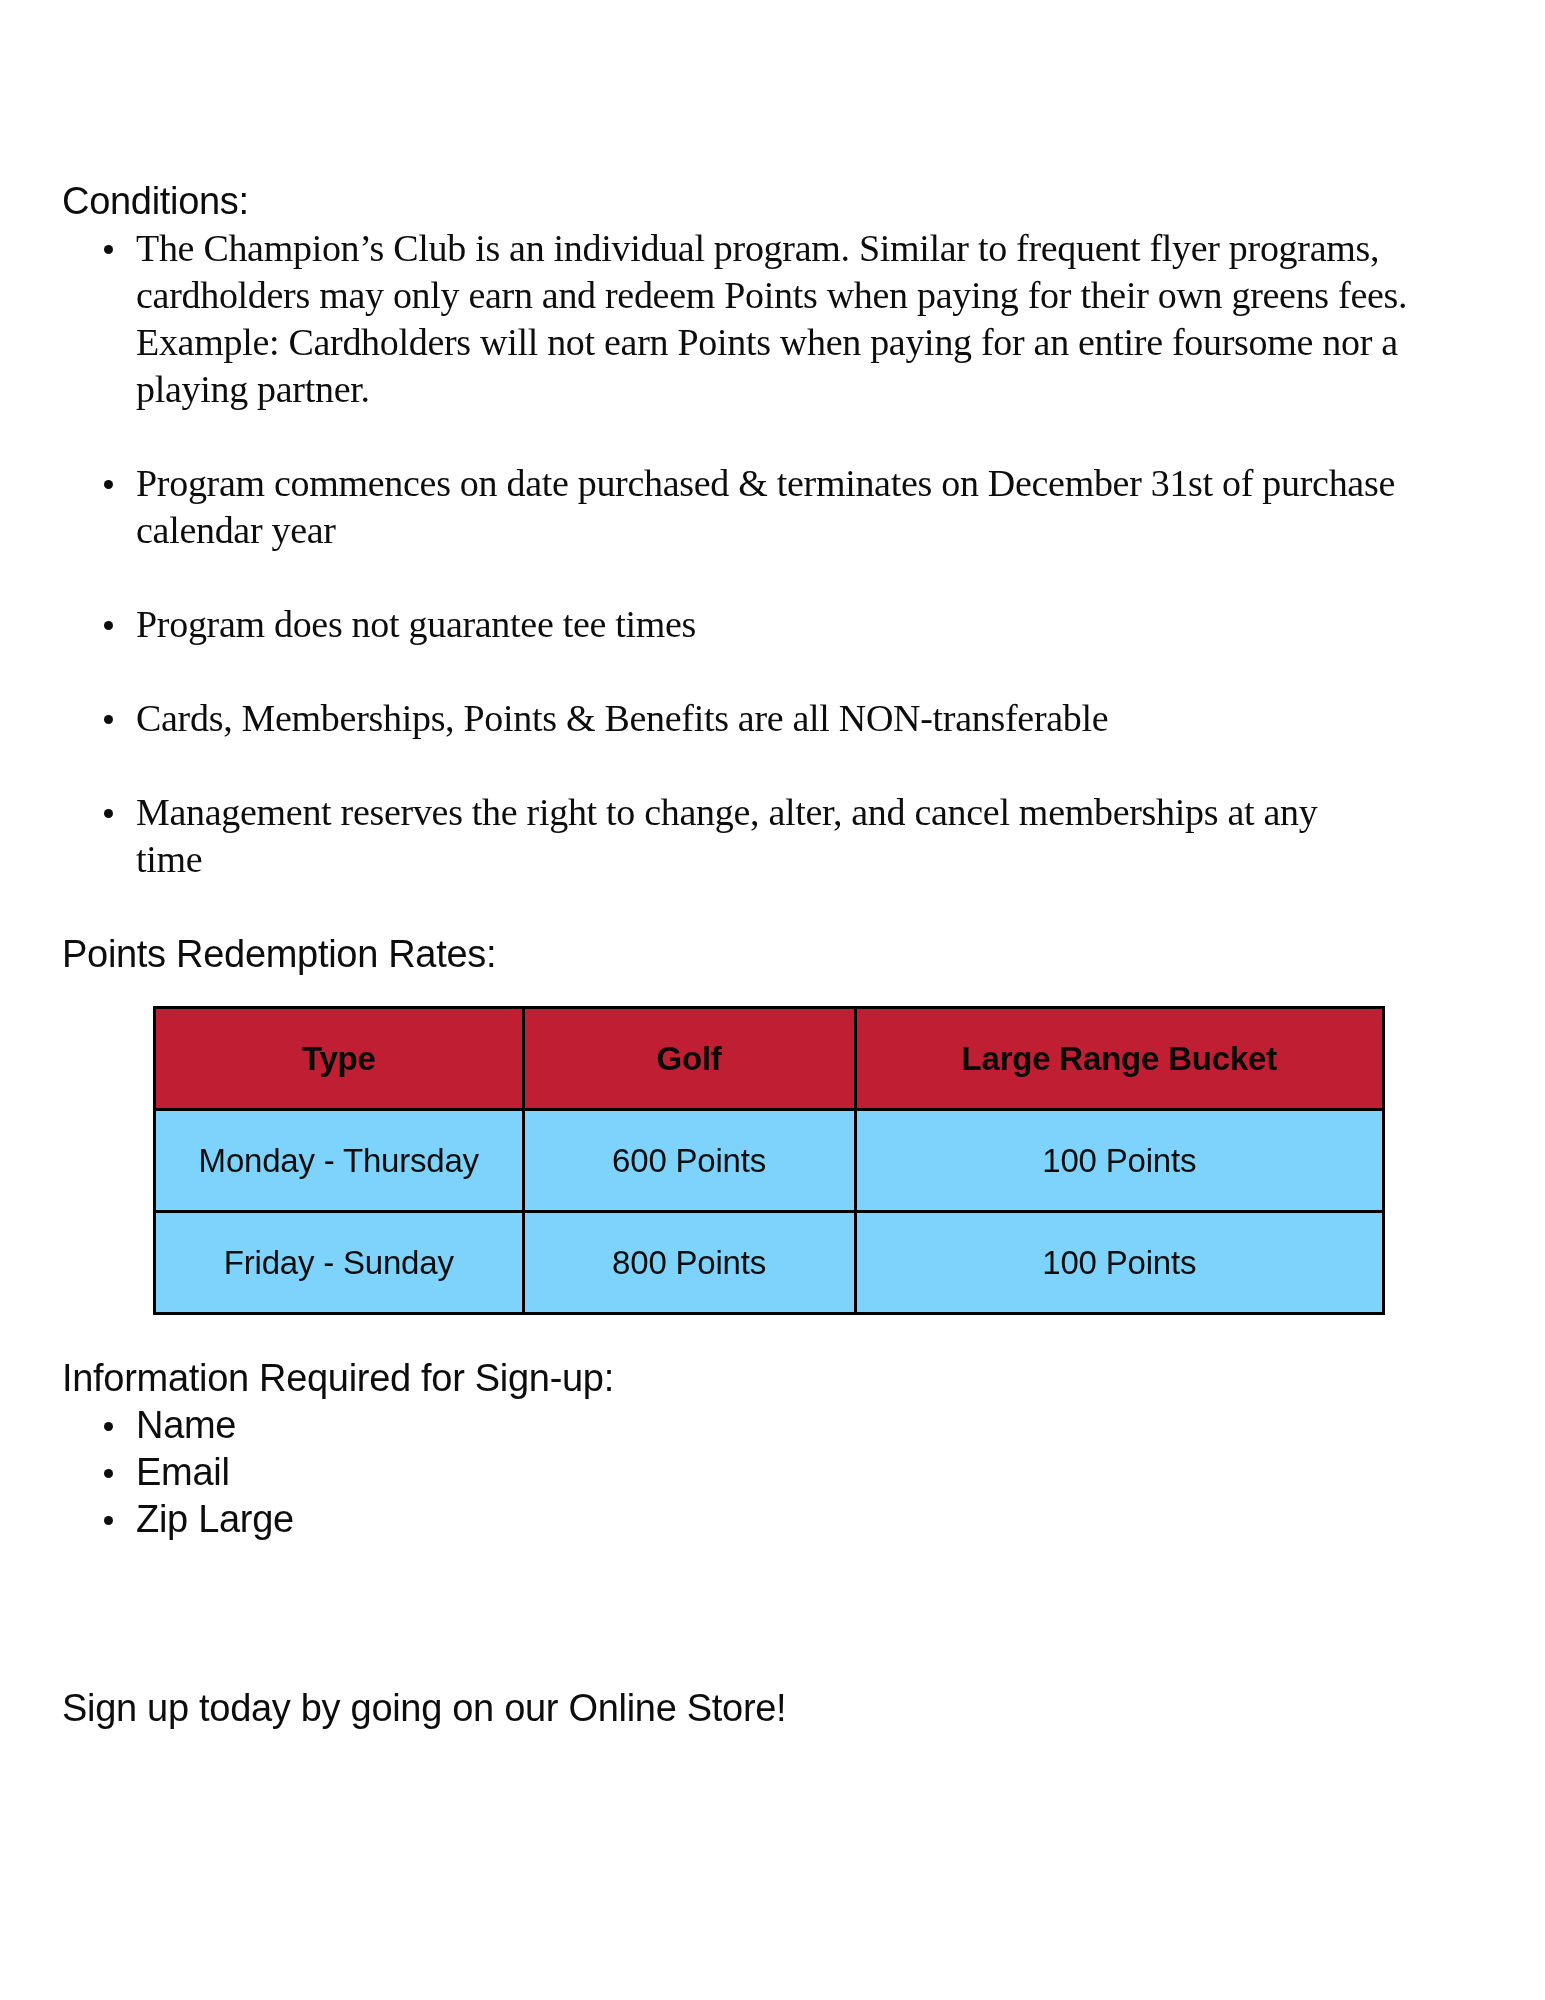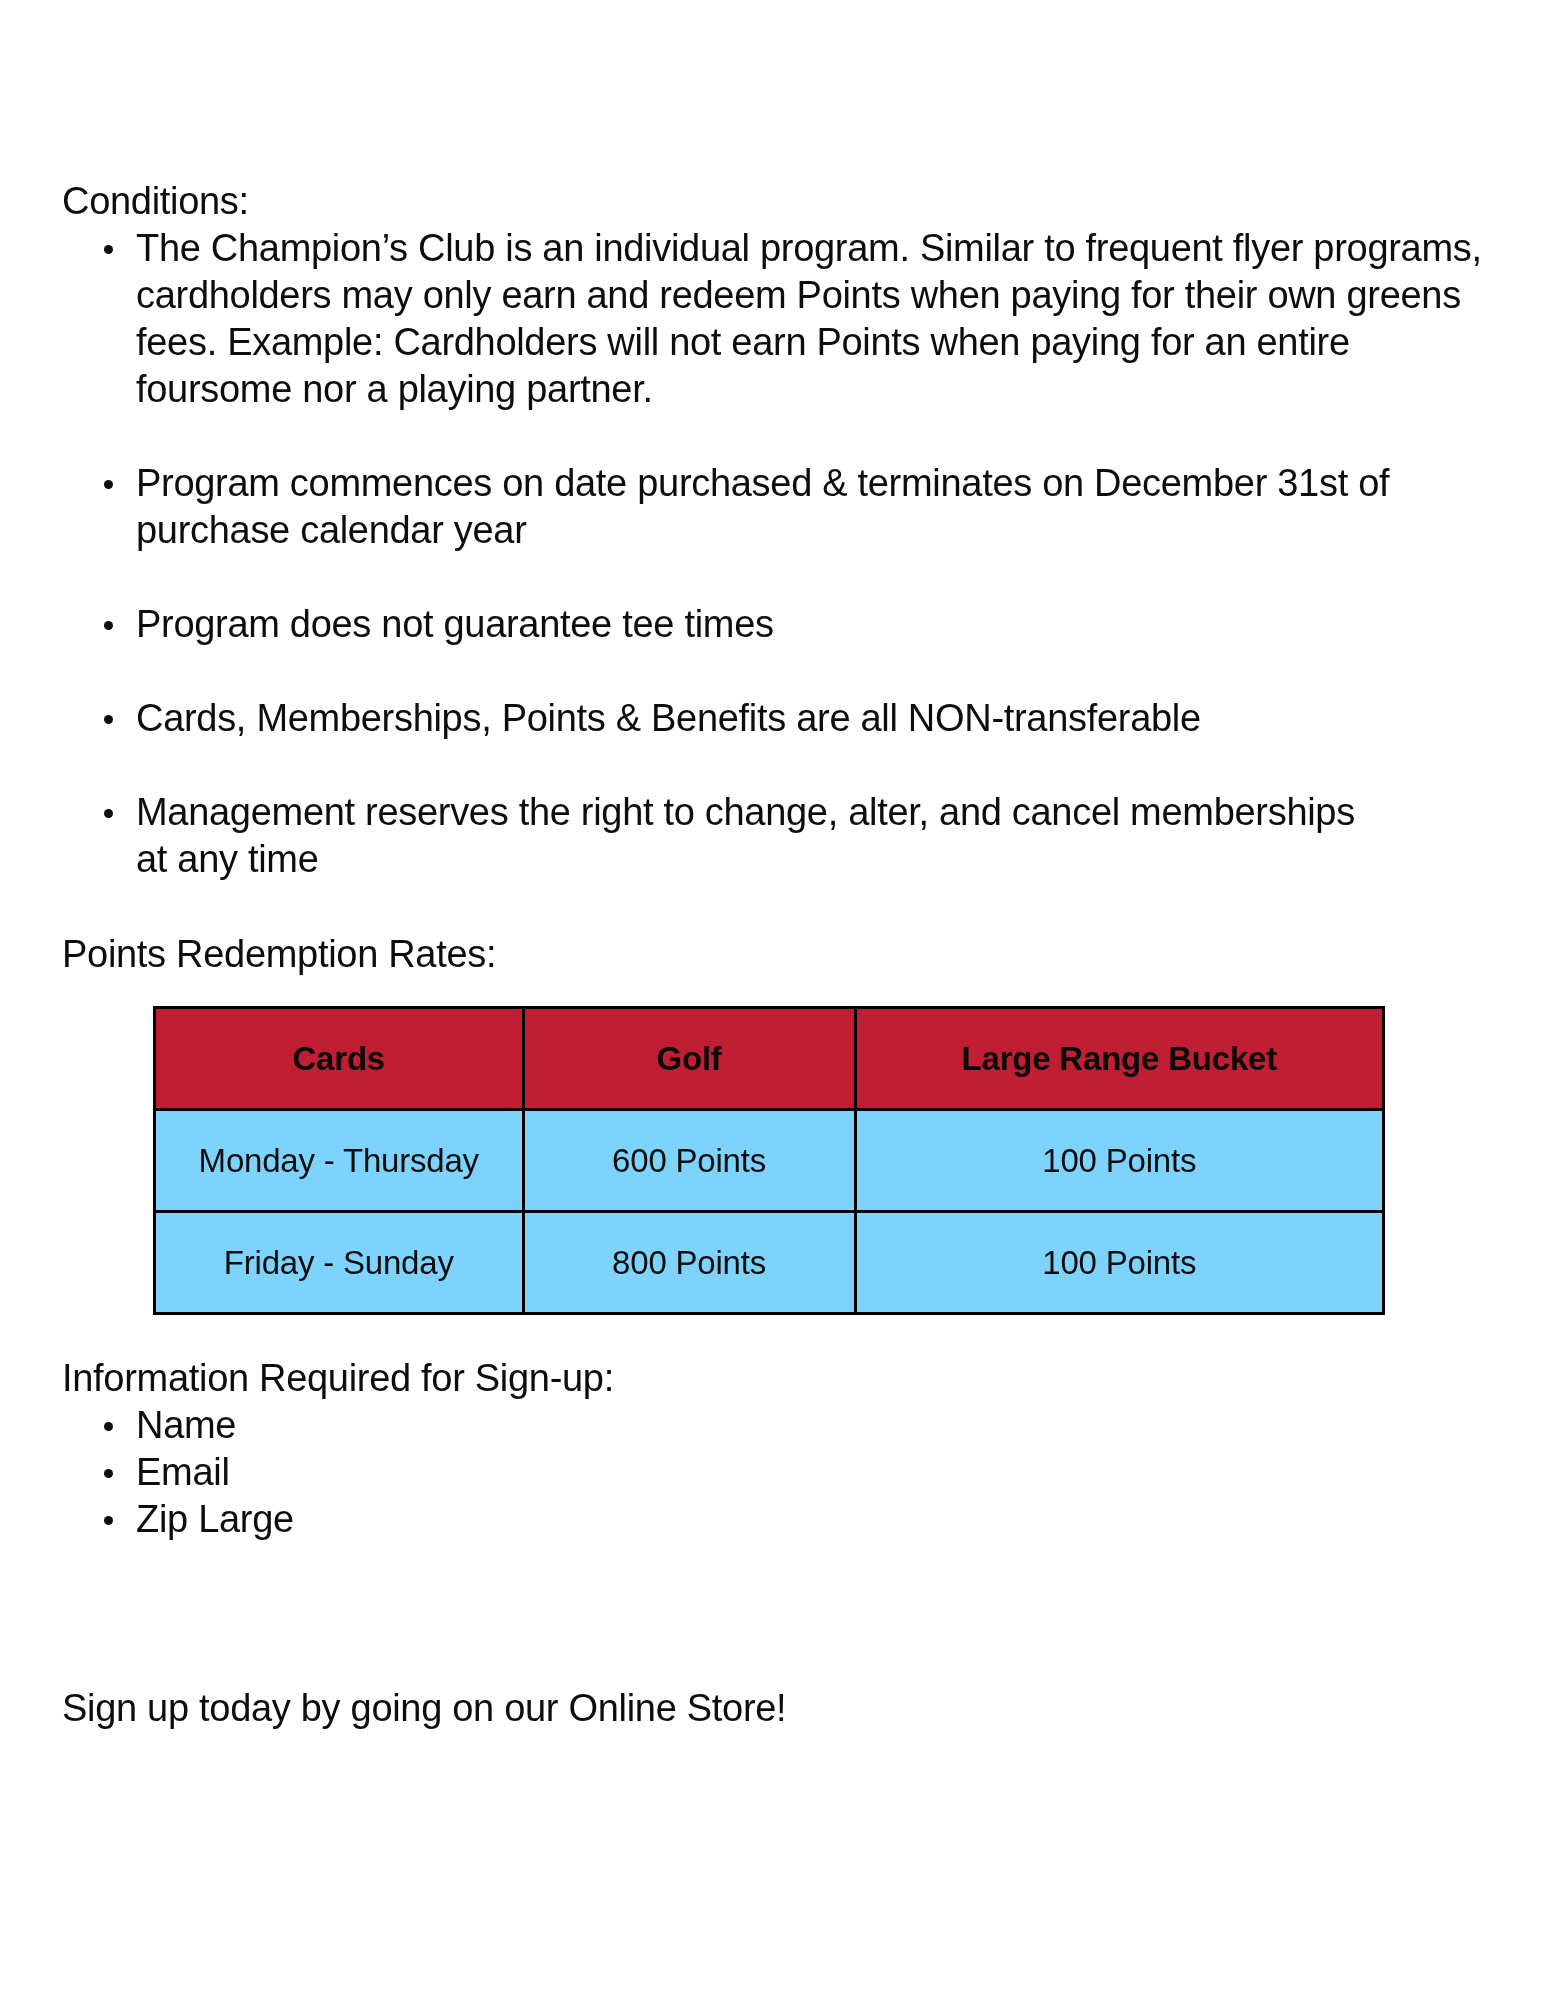--- a/index.html
+++ b/index.html
@@ -37,21 +37,21 @@
   table.rates td { background: #7dd3fc; font-weight: normal; }
   .col1 { width: 378px; } .col2 { width: 342px; } .col3 { width: 548px; }
 </style>
 </head>
 <body>
 
 <div class="page">
 
   <div class="heading" style="top:178px;">Conditions:</div>
 
-  <ul class="blist spaced" style="top:225px;">
+  <ul class="blist spaced" style="top:225px;font-family:Liberation Serif, serif;">
     <li style="width:1370px;">
       <span class="bullet"></span>
       <span>The Champion’s Club is an individual program. Similar to frequent flyer programs, cardholders may only earn and redeem Points when paying for their own greens fees. Example: Cardholders will not earn Points when paying for an entire foursome nor a playing partner.</span>
     </li>
     <li style="width:1370px;">
       <span class="bullet"></span>
       <span>Program commences on date purchased &amp; terminates on December 31st of purchase calendar year</span>
     </li>
     <li>
       <span class="bullet"></span>
@@ -65,21 +65,21 @@
       <span class="bullet"></span>
       <span>Management reserves the right to change, alter, and cancel memberships at any time</span>
     </li>
   </ul>
 
   <div class="heading" style="top:931px;">Points Redemption Rates:</div>
 
   <table class="rates">
     <thead>
       <tr>
-        <th class="col1" style="background: rgb(192, 31, 51);">Cards</th>
+        <th class="col1" style="background: rgb(192, 31, 51);">Type</th>
         <th class="col2" style="background: rgb(192, 31, 51);">Golf</th>
         <th class="col3" style="background: rgb(192, 31, 51);">Large Range Bucket</th>
       </tr>
     </thead>
     <tbody>
       <tr>
         <td>Monday - Thursday</td>
         <td>600 Points</td>
         <td>100 Points</td>
       </tr>

